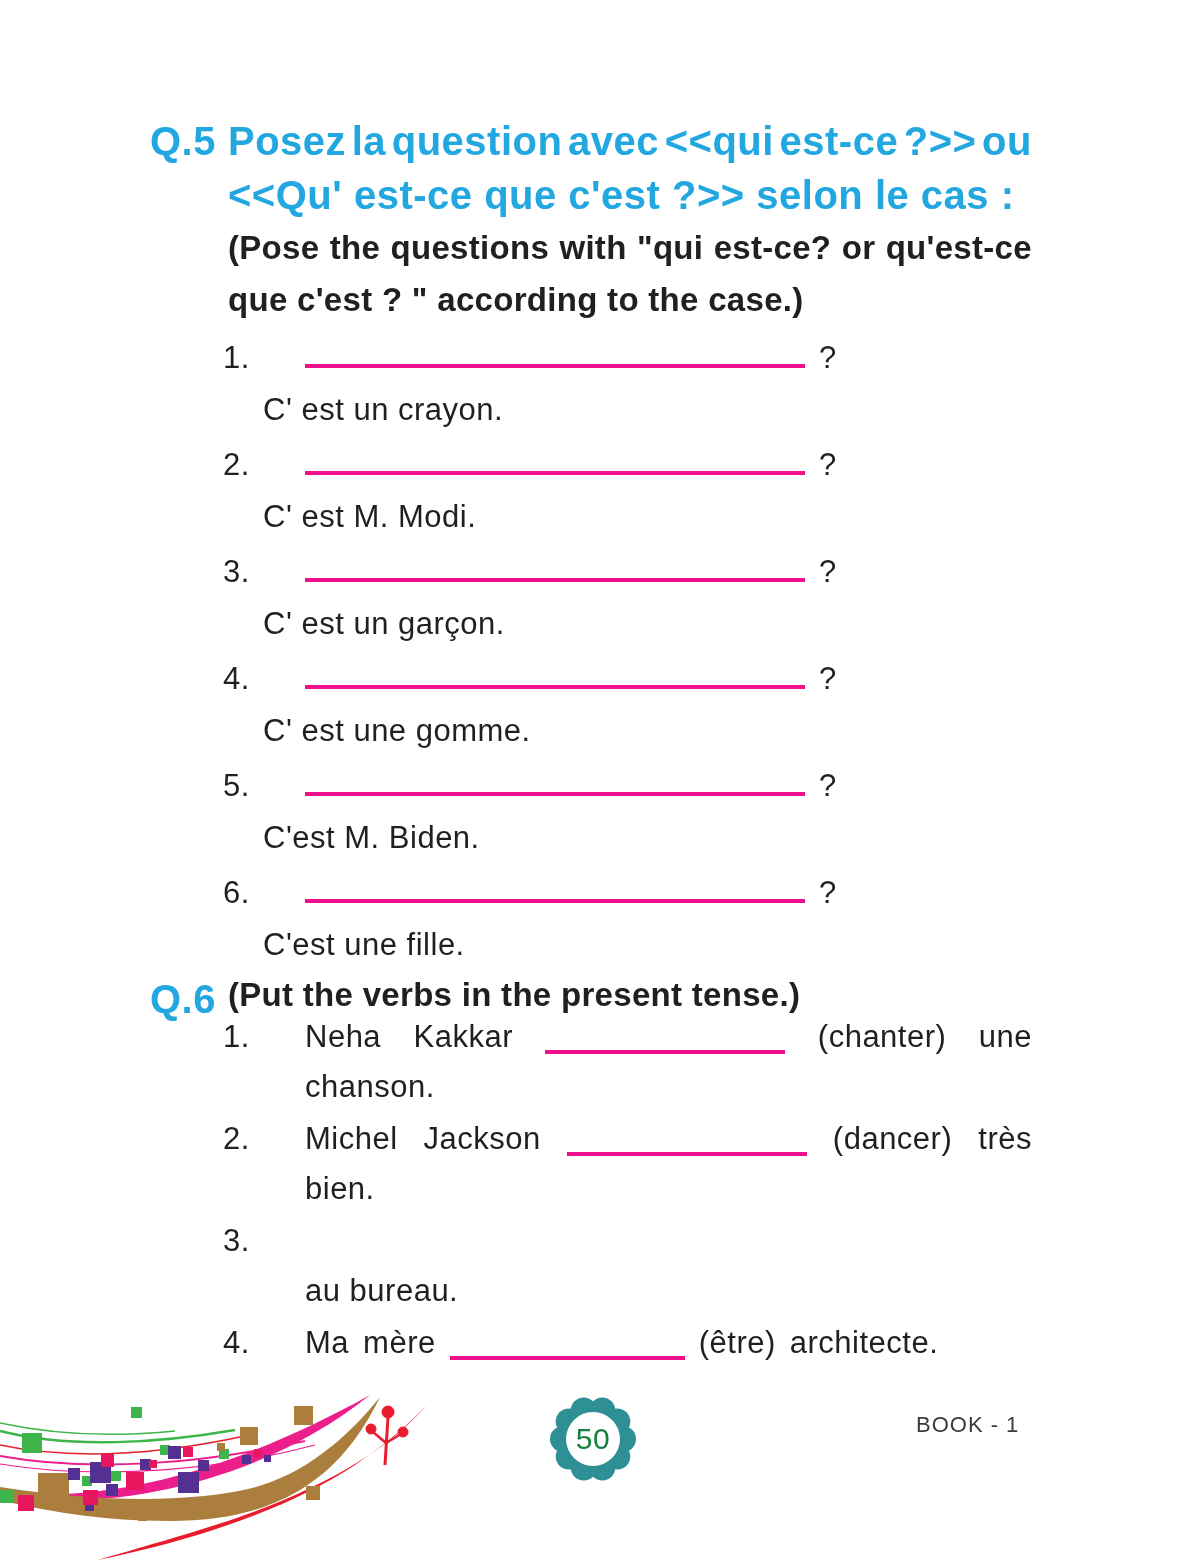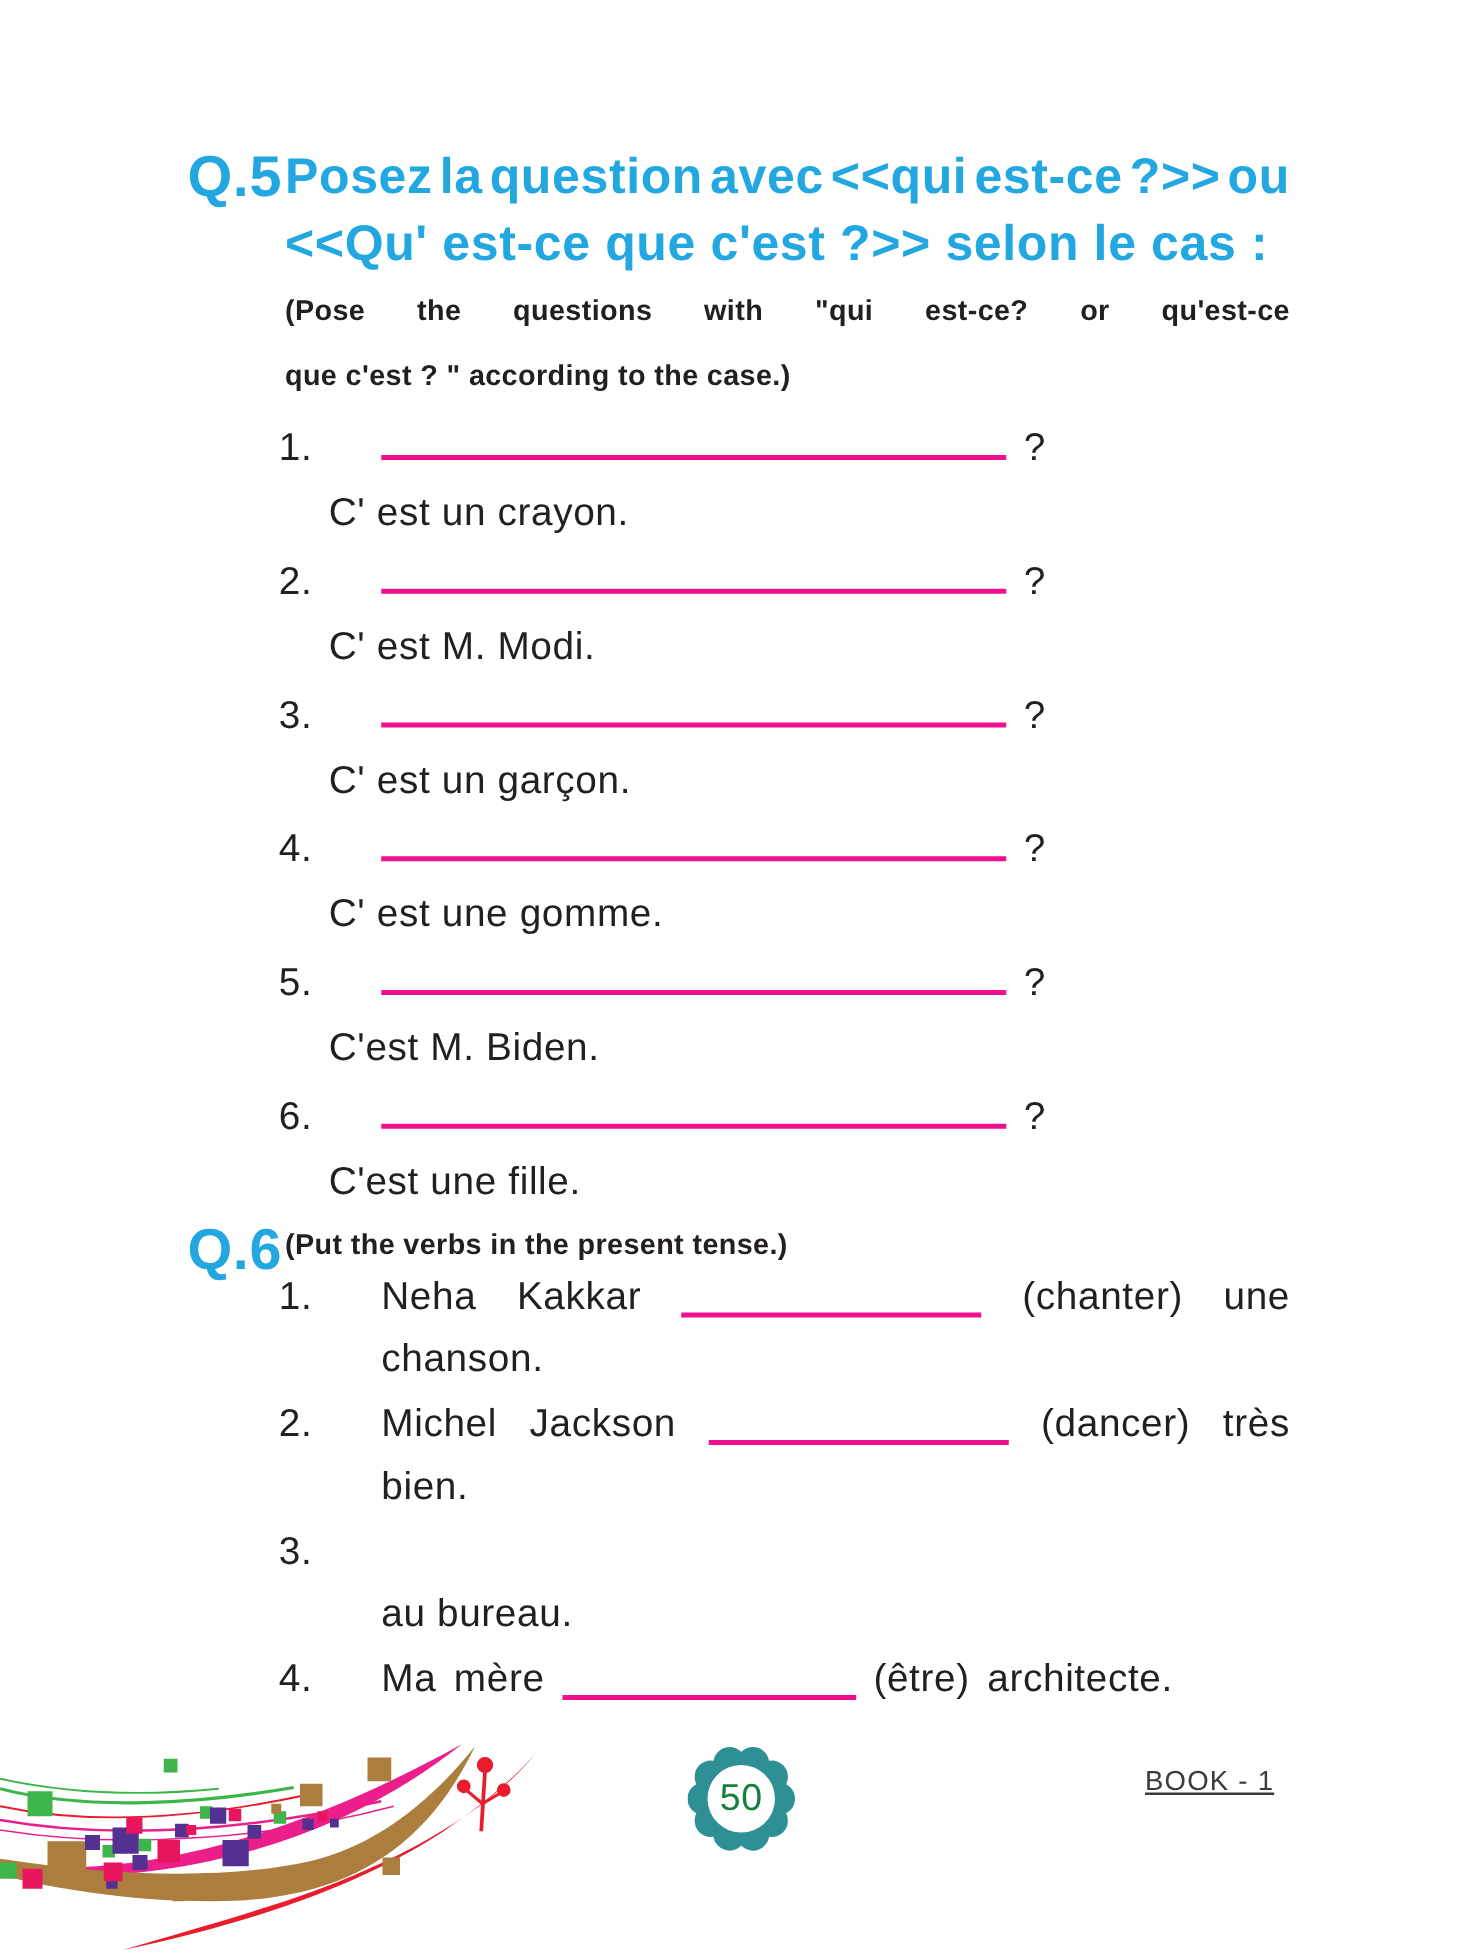--- a/index.html
+++ b/index.html
@@ -7,29 +7,29 @@
     position:relative; width:1181px; height:1563px; overflow:hidden;
     background:#ffffff; font-family:"Liberation Sans", sans-serif;
     color:var(--text-dark, #231f20);
   }
   .doc { position:absolute; left:150px; top:114px; width:882px; }
 
   
   .q-block { position:relative; padding-left:78px; }
   .q-label {
     position:absolute; left:0; top:0;
-    font-size:46px; font-weight:bold; color:var(--heading-cyan,#22a7e0);
+    font-size:40px; font-weight:bold; color:var(--heading-cyan,#22a7e0);
     line-height:54px; letter-spacing:0.5px;
   }
   .q-title {
     font-size:40px; font-weight:bold; color:var(--heading-cyan,#22a7e0);
     line-height:54px; letter-spacing:0.5px;
   }
   .q-desc {
-    font-size:23px; font-weight:bold; color:var(--text-dark,#231f20);
+    font-size:33px; font-weight:bold; color:var(--text-dark,#231f20);
     line-height:52px; letter-spacing:0.3px;
   }
   .q6-block .q-title { line-height:50px; }
   .q6-block .q-desc  { line-height:46px; }
 
   
   .jline { display:flex; justify-content:space-between; align-items:center; }
   .plainline { display:flex; gap:14px; align-items:center; flex:1; }
   .tokens { display:contents; }
 
@@ -61,21 +61,21 @@
   
   .decoration { position:absolute; left:0; top:1383px; width:432px; height:180px; }
   .badge { position:absolute; left:550px; top:1396px; width:86px; height:86px; }
   .badge svg { position:absolute; inset:0; }
   .badge .pagenum {
     position:absolute; inset:0; display:flex; align-items:center; justify-content:center;
     font-size:30px; color:#15803d; letter-spacing:0.5px;
   }
   .book-label {
     position:absolute; left:916px; top:1412px;
-    font-size:22px; font-weight:500; color:var(--footer-text,#3b3b3b); letter-spacing:1px;text-decoration:underline;
+    font-size:22px; font-weight:500; color:var(--footer-text,#3b3b3b); letter-spacing:1px;
   }
 </style>
 </head>
 <body>
 
 <div class="page">
   <div class="doc">
 
     <section>
       <div class="q-block">

